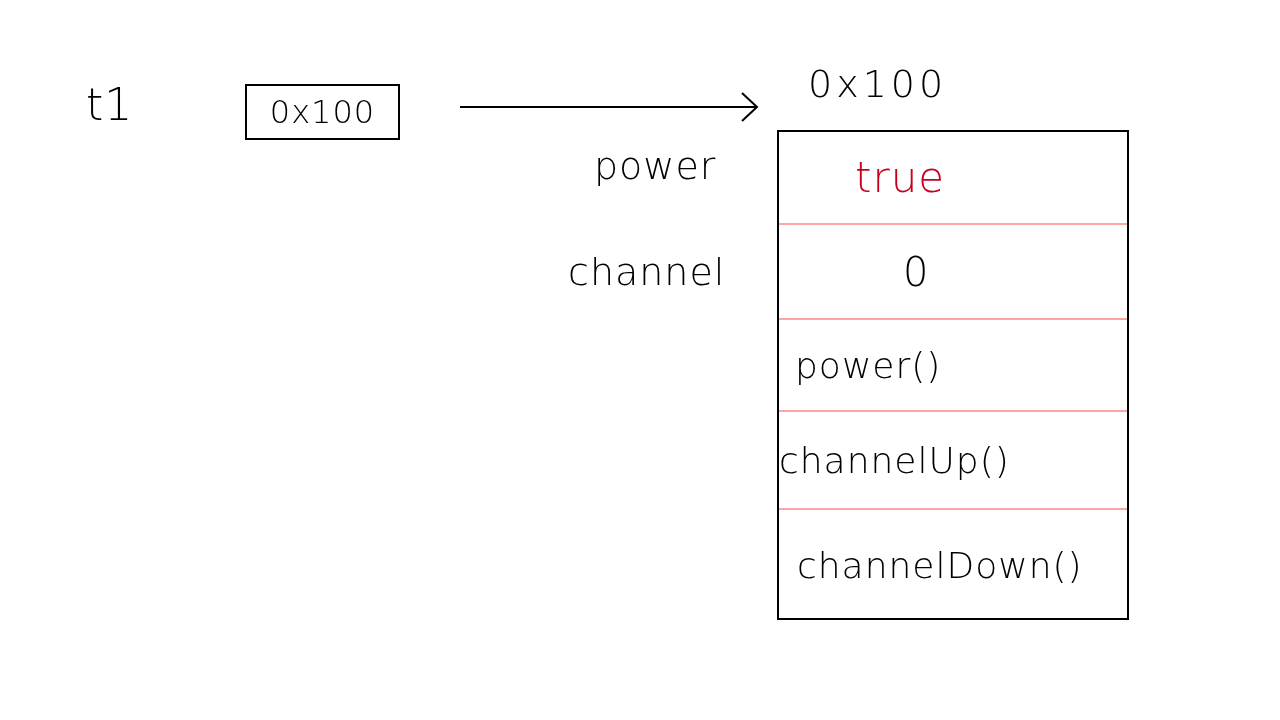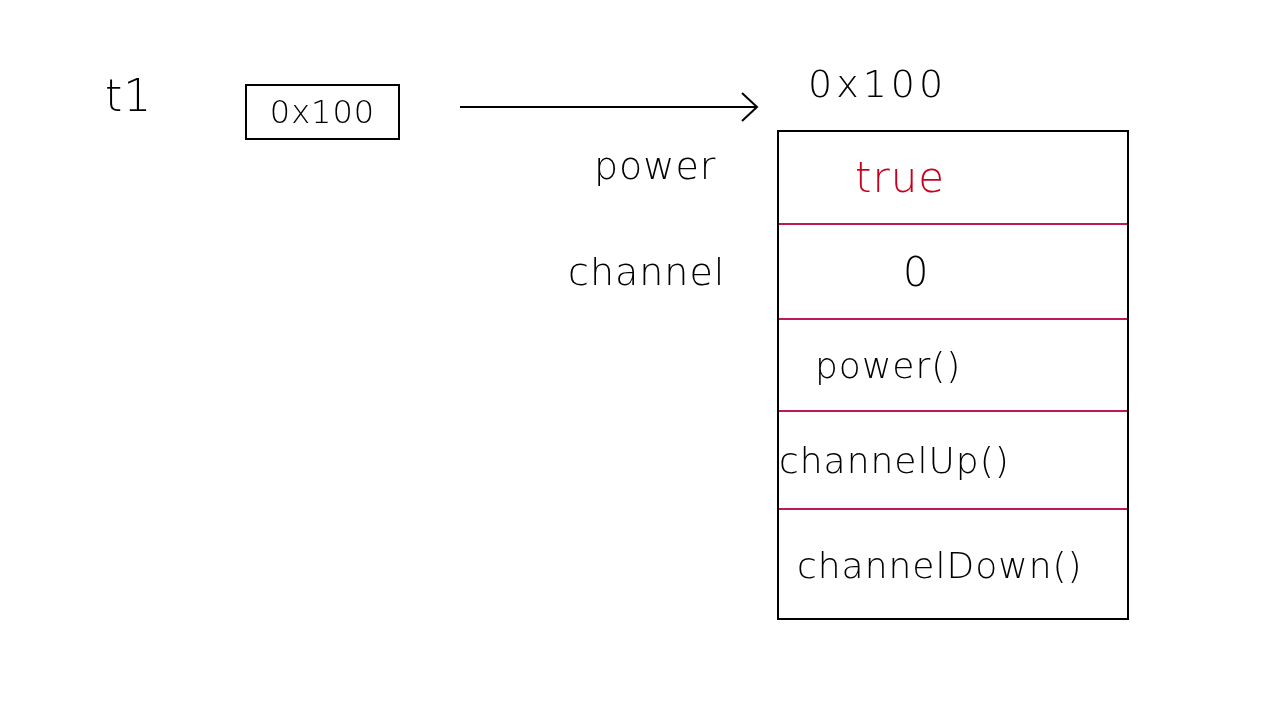--- a/index.html
+++ b/index.html
@@ -1,32 +1,32 @@
 <!DOCTYPE html>
 <html><head>
 <meta charset="utf-8">
 <style>
   html, body { margin:0; padding:0; background:#ffffff; }
   body { width:1280px; height:720px; position:relative; overflow:hidden;
          font-family:"DejaVu Sans", sans-serif; color:#000; }
   .abs { position:absolute; }
   .hand { font-family:"DejaVu Sans", sans-serif; font-weight:300; letter-spacing:1px; }
-  #var-name { left:86px; top:70px; font-size:44px;margin-left:19px; }
+  #var-name { left:86px; top:79px; font-size:44px; }
   #ref-box { left:245px; top:84px; width:155px; height:56px; border:2px solid #000; box-sizing:border-box;
              display:flex; align-items:center; justify-content:center; font-size:32px; }
   #arrow { left:460px; top:90px; }
   #addr-label { left:808px; top:62px; font-size:38px; letter-spacing:4px; }
   #field-power-label { left:594px; top:144px; font-size:38px; }
   #field-channel-label { left:568px; top:250px; font-size:38px; }
   #object-box { left:777px; top:130px; width:352px; height:490px; border:2px solid #000; box-sizing:border-box; }
-  .cell { position:absolute; left:0; right:0; border-bottom:2px solid #be185d; display:flex; align-items:center; box-sizing:border-box; }
+  .cell { position:absolute; left:0; right:0; border-bottom:2px solid #fca5a5; display:flex; align-items:center; box-sizing:border-box; }
   .cell.last { border-bottom:none; }
   #cell-power { top:0; height:93px; justify-content:flex-start; padding-left:76px; font-size:42px; color:#c8001e; }
   #cell-channel { top:93px; height:95px; justify-content:flex-start; padding-left:124px; font-size:40px; }
-  #cell-m1 { top:188px; height:92px; padding-left:36px; font-size:36px; }
+  #cell-m1 { top:188px; height:92px; padding-left:16px; font-size:36px; }
   #cell-m2 { top:280px; height:98px; font-size:36px; }
   #cell-m3 { top:378px; height:110px; padding-left:18px; font-size:36px;border-radius:32px; }
 </style>
 </head>
 <body>
 
 <div class="abs hand" id="var-name">t1</div>
 
 <div class="abs hand" id="ref-box">
   <span>0x100</span>

